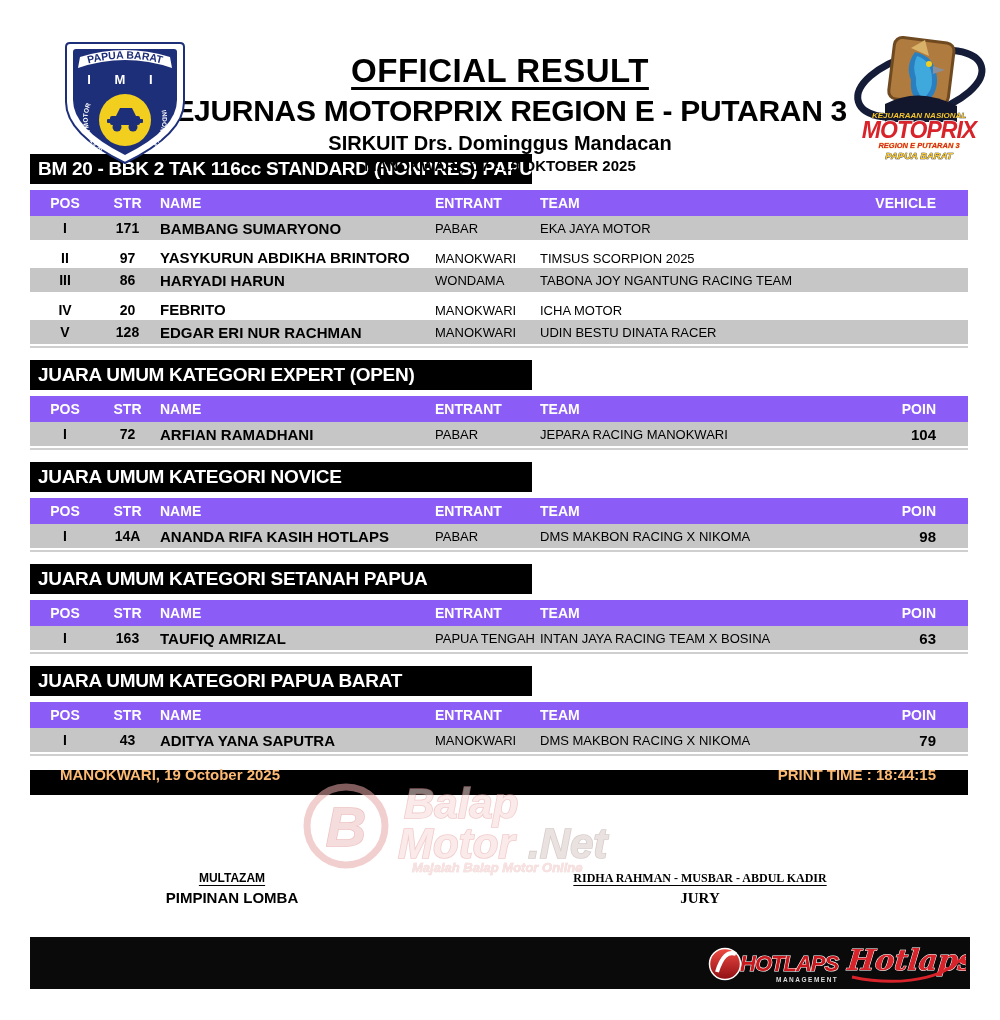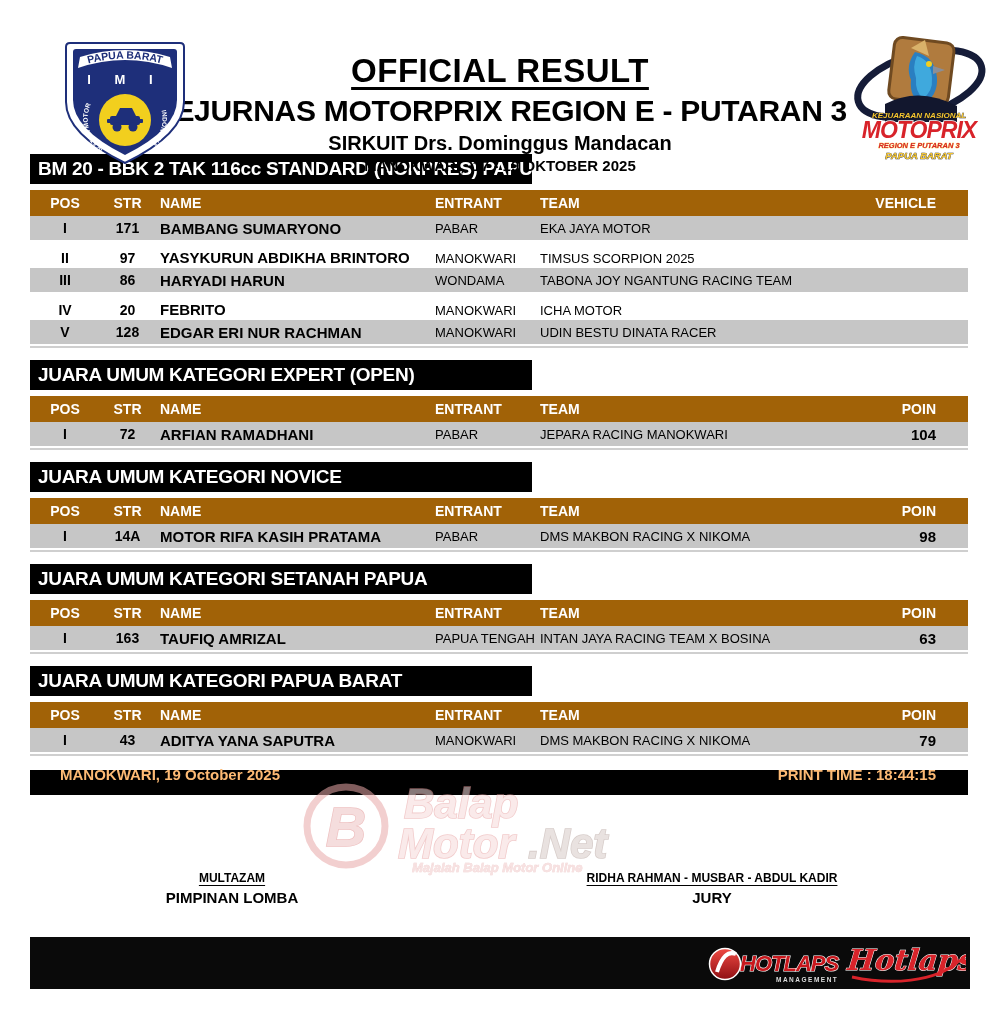--- a/index.html
+++ b/index.html
@@ -18,21 +18,21 @@
   .mp-logo{position:absolute;left:845px;top:26px;}
 
   
   .content{margin:0 30px;width:938px;}
   .section{margin-top:12px;}
   .section:first-child{margin-top:0;}
   .class-bar{background:#000;color:#fff;height:30px;line-height:30px;width:502px;
              font-size:19px;font-weight:700;padding-left:8px;box-sizing:border-box;
              white-space:nowrap;overflow:hidden;letter-spacing:-.3px;}
   .rtable{margin-top:6px;border-bottom:2px solid #cfcfcf;}
-  .thead{background:#a16207;color:#fff;height:26px;display:flex;align-items:center;font-size:14px;font-weight:700;}
+  .thead{background:#8b5cf6;color:#fff;height:26px;display:flex;align-items:center;font-size:14px;font-weight:700;}
   .row{height:24px;display:flex;align-items:center;border-bottom:2px solid #fff;box-sizing:content-box;}
   .row.gray{background:#c6c6c6;}
   .row.white{background:#fff;align-items:flex-end;}
   .cell{white-space:nowrap;overflow:hidden;font-size:14px;}
   .c0{width:70px;text-align:center;font-weight:700;}
   .c1{width:55px;text-align:center;font-weight:700;}
   .c2{width:280px;padding-left:5px;box-sizing:border-box;font-weight:700;font-size:15px;}
   .c3{width:105px;font-size:13px;}
   .c4{width:330px;font-size:13px;}
   .c5{flex:1;text-align:right;padding-right:32px;font-weight:700;font-size:15px;}
@@ -43,21 +43,21 @@
               justify-content:space-between;align-items:center;font-size:15px;font-weight:700;
               padding:0 32px 16px 30px;box-sizing:border-box;width:938px;margin-left:30px;}
 
   
   .watermark{position:absolute;left:300px;top:776px;opacity:.55;pointer-events:none;}
 
   
   .signs{position:relative;height:60px;margin-top:76px;}
   .sign{position:absolute;text-align:center;}
   .sign-left{left:72px;width:320px;}
-  .sign-right{left:452px;width:520px;}
+  .sign-right{left:440px;width:520px;font-family:Liberation Serif, serif;}
   .sign-name{font-size:12px;font-weight:700;text-decoration:underline;text-underline-offset:3px;}
   .sign-role{font-size:15px;font-weight:700;margin-top:4px;}
 
   
   .bottom-bar{position:relative;margin:6px 30px 0 30px;width:940px;height:52px;background:#0a0a0a;}
   .hl-block{position:absolute;right:128px;top:4px;}
   .hl-script{position:absolute;right:4px;top:3px;}
 </style>
 </head>
 <body>
@@ -207,21 +207,21 @@
             <span class="cell c0">POS</span>
             <span class="cell c1">STR</span>
             <span class="cell c2">NAME</span>
             <span class="cell c3">ENTRANT</span>
             <span class="cell c4">TEAM</span>
             <span class="cell c5">POIN</span>
           </div>
           <div class="row gray">
             <span class="cell c0">I</span>
             <span class="cell c1">14A</span>
-            <span class="cell c2">MOTOR RIFA KASIH PRATAMA</span>
+            <span class="cell c2">ANANDA RIFA KASIH HOTLAPS</span>
             <span class="cell c3">PABAR</span>
             <span class="cell c4">DMS MAKBON RACING X NIKOMA</span>
             <span class="cell c5">98</span>
           </div>
         </div>
       </div>
       <div class="section">
         <div class="class-bar">JUARA UMUM KATEGORI SETANAH PAPUA</div>
         <div class="rtable">
           <div class="thead">

